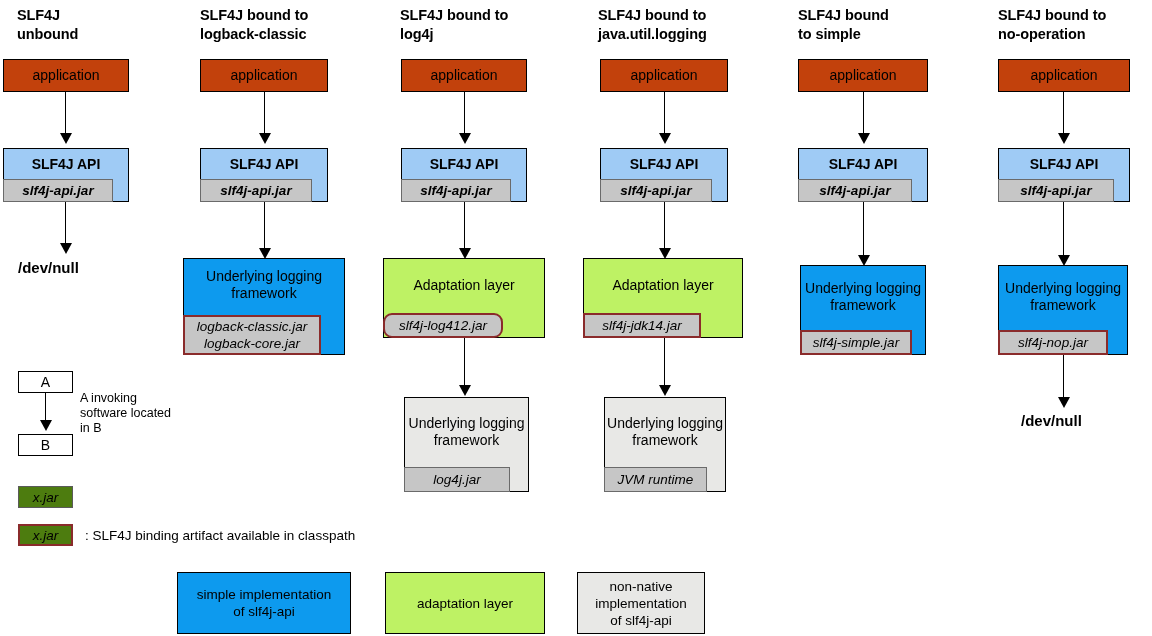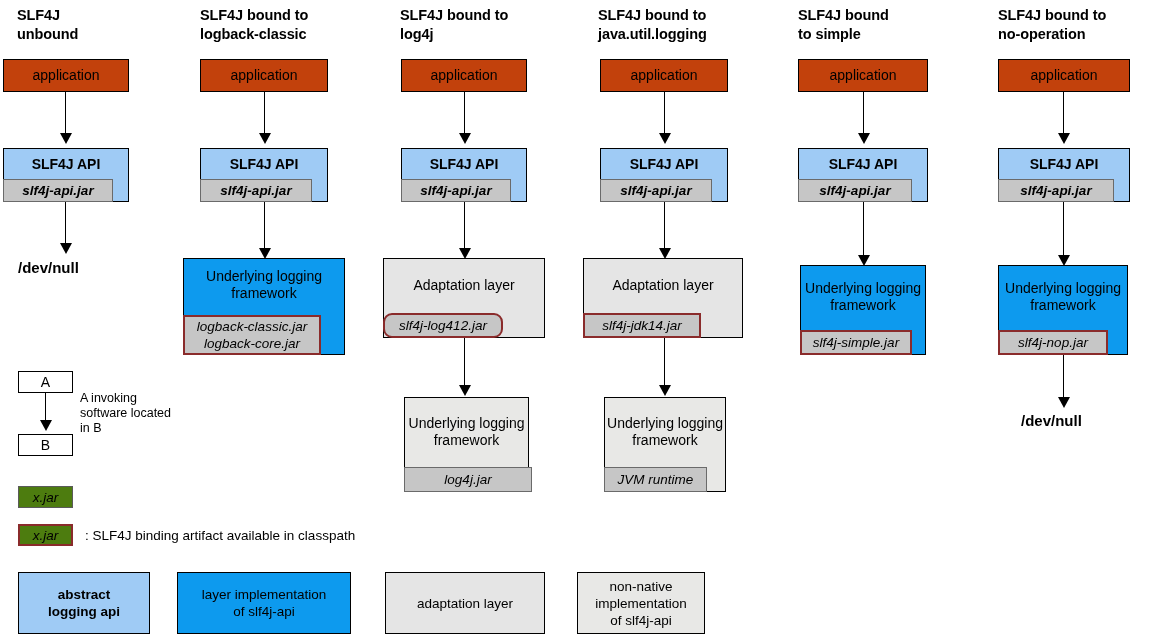--- a/index.html
+++ b/index.html
@@ -22,21 +22,21 @@
     display:flex;flex-direction:column;align-items:center;
   }
   .box .caption{
     width:100%;text-align:center;font-size:14px;line-height:17px;
     flex:1 1 auto;display:flex;flex-direction:column;
     align-items:center;justify-content:center;padding:0 2px;box-sizing:border-box;
   }
   .green   {background:#c2410c;}
   .lightblue{background:#9fcbf5;font-weight:bold;}
   .vivid   {background:#0d9aee;}
-  .teal    {background:#e5e5e5;}
+  .teal    {background:#bef264;}
   .grayfill{background:#e8e8e6;}
 
   
   .jar{
     position:absolute;left:-1px;bottom:-1px;
     background:#c6c6c6;border:1px solid #6a6a6a;box-sizing:border-box;
     font-style:italic;font-size:13.5px;line-height:17px;
     display:flex;flex-direction:column;align-items:center;justify-content:center;
     text-align:center;white-space:pre-line;padding:1px 4px;
   }
@@ -143,21 +143,21 @@
     <div class="caption" style="padding-bottom:26px;">Adaptation layer</div>
     <div class="jar binding" style="width:120px;height:25px;border-radius:9px;">slf4j-log412.jar</div>
   </div>
   <div class="arrow" style="left:464px;top:338px;height:48px;"></div>
   <div class="arrowhead" style="left:459px;top:385px;"></div>
 
   <div class="box grayfill" style="left:404px;top:397px;width:125px;height:95px;">
     <div class="caption" style="padding-bottom:26px;">Underlying
 logging
 framework</div>
-    <div class="jar" style="width:128px;height:25px;">log4j.jar</div>
+    <div class="jar" style="width:106px;height:25px;">log4j.jar</div>
   </div>
 
   <div class="box green" style="left:600px;top:59px;width:128px;height:33px;">
     <div class="caption">application</div>
   </div>
   <div class="arrow" style="left:664px;top:92px;height:42px;"></div>
   <div class="arrowhead" style="left:659px;top:133px;"></div>
 
   <div class="box lightblue" style="left:600px;top:148px;width:128px;height:54px;">
     <div class="caption" style="padding-bottom:22px;">SLF4J API</div>
@@ -237,26 +237,22 @@
 
   <div class="jar-key" style="left:18px;top:486px;width:55px;height:22px;">
     <span>x.jar</span>
   </div>
 
   <div class="jar-key binding" style="left:18px;top:524px;width:55px;height:22px;">
     <span>x.jar</span>
   </div>
   <div class="legend-text" style="left:85px;top:527px;">: SLF4J binding artifact available in classpath</div>
 
-  <div class="swatch lightblue" style="left:18px;top:572px;width:132px;height:62px;">
-    <span>abstract
-logging api</span>
-  </div>
   <div class="swatch vivid" style="left:177px;top:572px;width:174px;height:62px;">
-    <span>layer implementation
+    <span>simple implementation
 of slf4j-api</span>
   </div>
   <div class="swatch teal" style="left:385px;top:572px;width:160px;height:62px;">
     <span>adaptation layer</span>
   </div>
   <div class="swatch grayfill" style="left:577px;top:572px;width:128px;height:62px;">
     <span>non-native
 implementation
 of slf4j-api</span>
   </div>

